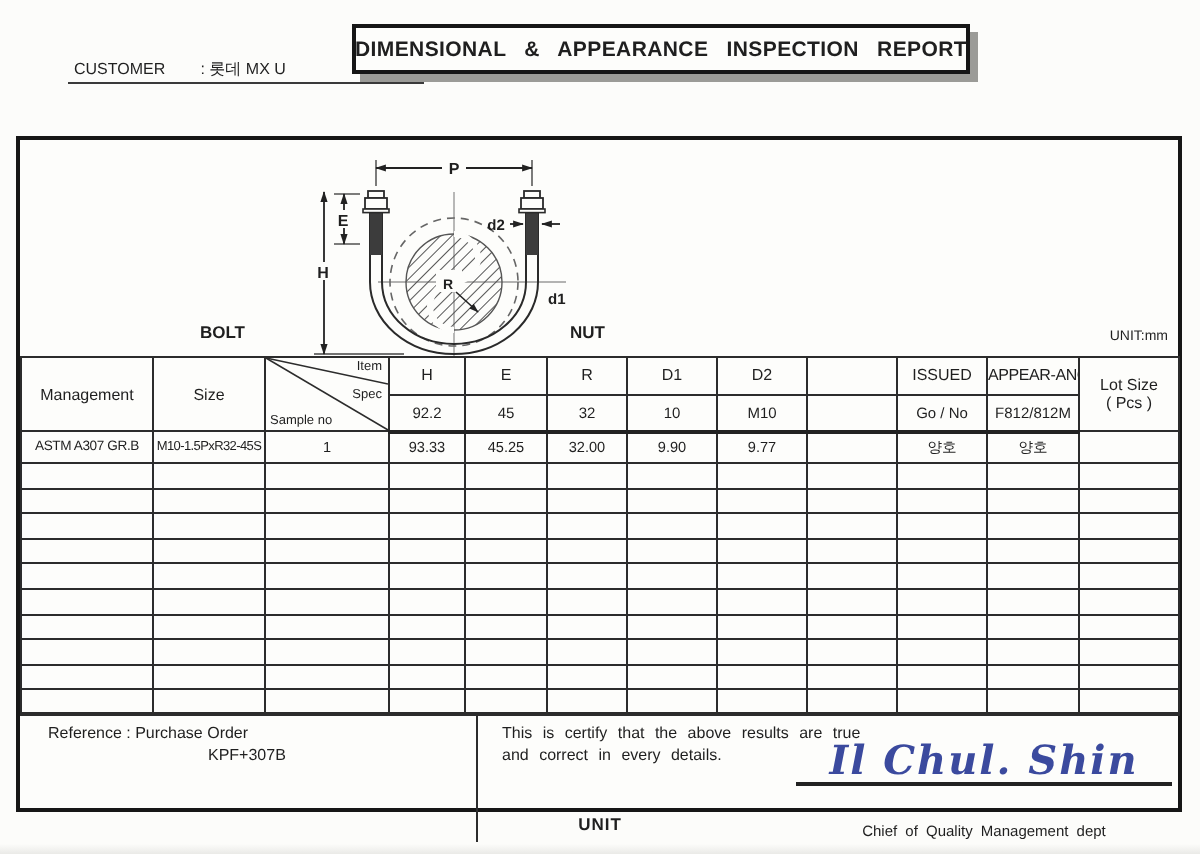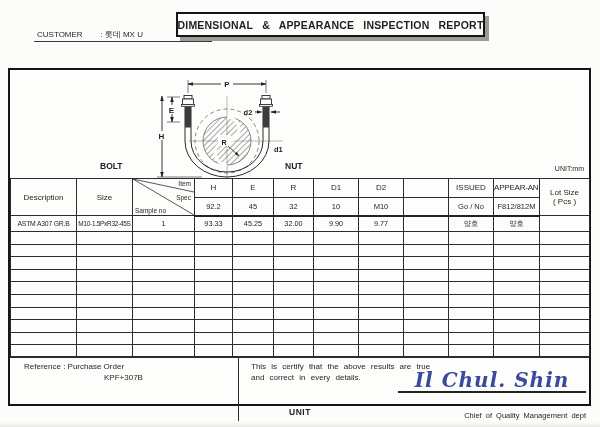--- a/index.html
+++ b/index.html
@@ -54,21 +54,21 @@
   .diag-sample { position:absolute; bottom:1px; left:2px; font-size:6.5px; }
 
   
   .bottom { position:absolute; left:0; top:286px; width:579px; height:65px; border-top:1px solid #2c2c2c; display:flex; }
   .ref-box { width:229px; border-right:1px solid #2c2c2c; padding:4px 0 0 14px; font-size:8px; line-height:11px; }
   .ref-box .ref-val { padding-left:80px; }
   .cert-box { position:relative; flex:1; }
   .cert-text { position:absolute; left:12px; top:4px; font-size:8px; line-height:11px; word-spacing:3px; }
   .sig-block { position:absolute; right:3px; bottom:1px; width:188px; text-align:center; }
   .sig-name { font-family:"DejaVu Serif", serif; font-style:italic; font-weight:bold; font-size:20px; color:#3b4a9e; letter-spacing:1px; margin-bottom:-1px; white-space:nowrap; }
-  .sig-title { border-top:2px solid #222; font-size:7.5px; padding-top:18px; word-spacing:2px; white-space:nowrap;text-align:right; }
+  .sig-title { border-top:2px solid #222; font-size:7.5px; padding-top:18px; word-spacing:2px; white-space:nowrap; }
 
   .brand { position:absolute; left:0; right:0; top:407px; text-align:center; font-size:8.5px; font-weight:bold; letter-spacing:.5px; }
   .scan-streak { position:absolute; left:0; right:0; bottom:0; height:5px; background:linear-gradient(to bottom, rgba(180,180,175,0), rgba(180,180,175,.25)); }
 </style>
 </head>
 <body>
 
 <div class="page">
 
   <div class="title-box">
@@ -160,21 +160,21 @@
           <col style="width:40px">
         <col style="width:45px">
           <col style="width:45px">
           <col style="width:45px">
         <col style="width:45px">
           <col style="width:46px">
           <col style="width:50px">
       </colgroup>
       <tbody>
         <tr class="h1">
-          <td class="desc-h" rowspan="2">Description</td>
+          <td class="desc-h" rowspan="2">Management</td>
           <td class="size-h" rowspan="2">Size</td>
           <td class="diag" rowspan="2">
             <div class="diag-wrap">
               <svg viewBox="0 0 62 36" preserveAspectRatio="none">
                 <line x1="0" y1="0" x2="62" y2="13" stroke="#2c2c2c" stroke-width="0.8"></line>
                 <line x1="0" y1="0" x2="62" y2="36" stroke="#2c2c2c" stroke-width="0.8"></line>
               </svg>
               <span class="diag-item">Item</span>
               <span class="diag-spec">Spec</span>
               <span class="diag-sample">Sample no</span>

